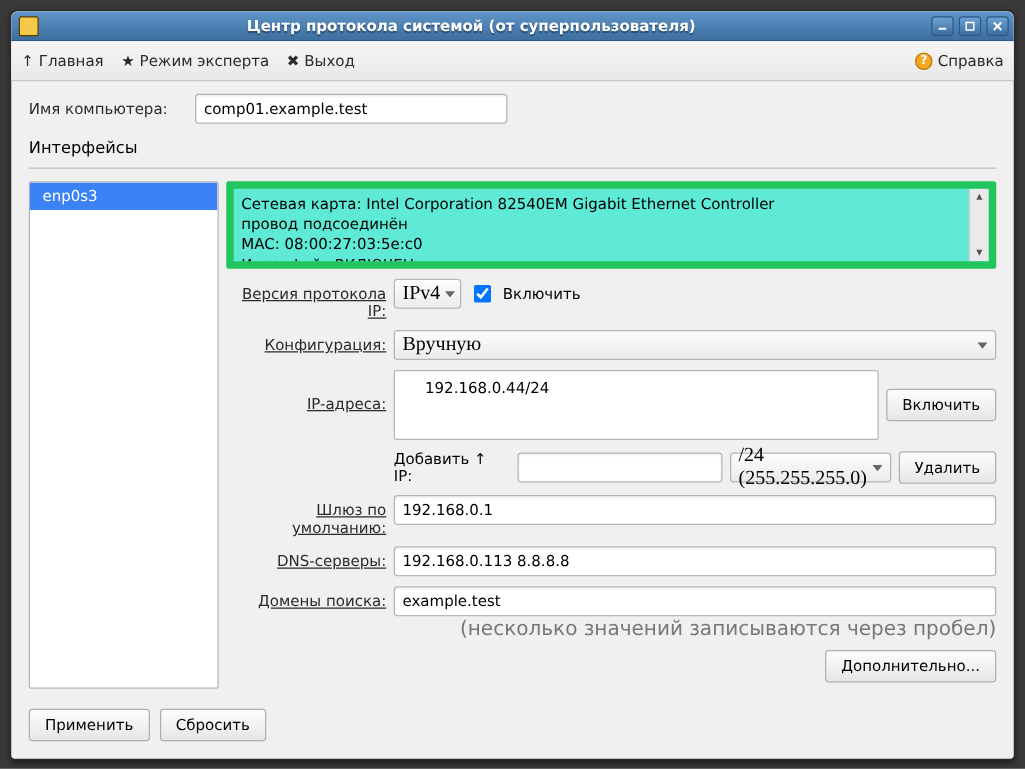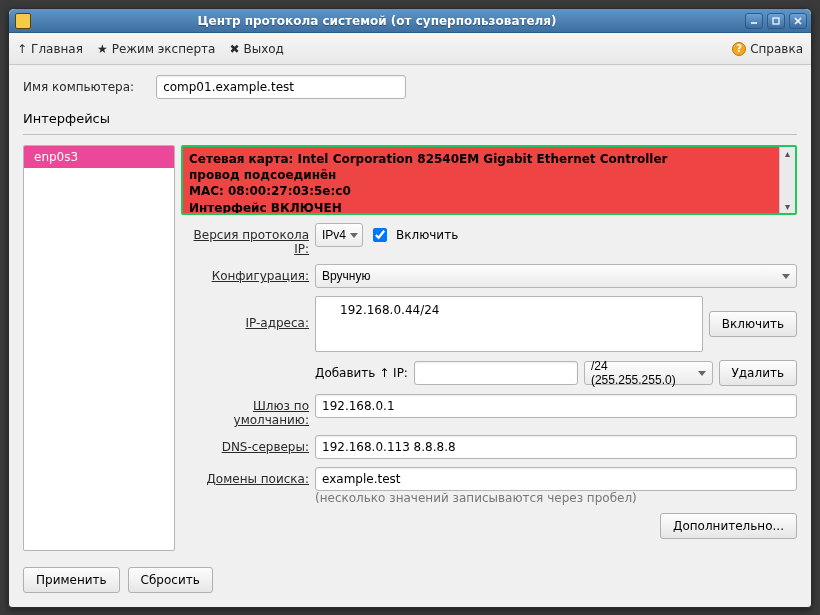--- a/index.html
+++ b/index.html
@@ -21,46 +21,46 @@
   .tb-help { display:flex; align-items:center; gap:4px; color:#d9822b; cursor:pointer; }
   .help-icon { width:14px; height:14px; border-radius:50%; background:#f5a623; border:1px solid #c07800; color:#fff; font-weight:bold; font-size:10px; display:flex; align-items:center; justify-content:center; }
 
   .content { flex:1; padding: 10px 14px 14px 14px; display:flex; flex-direction:column; gap:6px; }
 
   .row { display:flex; align-items:center; gap:22px; }
   .lbl { color:#2a2a2a; }
 
   input.txt, .txt-look { background:#fff; border:1px solid #b5b5b5; border-radius:3px; padding:3px 6px; font-size:12px; font-family:inherit; box-shadow: inset 0 1px 2px rgba(0,0,0,0.08); }
   input.txt { height:24px; }
-  select.sel, .sel-look { background:linear-gradient(to bottom,#fdfdfd,#ebebeb); border:1px solid #b5b5b5; border-radius:3px; padding:2px 6px; font-size:12px; font-family:Liberation Sans, sans-serif; height:24px; }
+  select.sel, .sel-look { background:linear-gradient(to bottom,#fdfdfd,#ebebeb); border:1px solid #b5b5b5; border-radius:3px; padding:2px 6px; font-size:16px; font-family:Liberation Serif, serif; height:24px; }
   .btn { background:linear-gradient(to bottom,#fdfdfd,#e6e6e6); border:1px solid #b0b0b0; border-radius:3px; padding:4px 12px; font-size:12px; font-family:inherit; cursor:pointer; height:26px; }
 
   .sect-title { font-weight:normal; font-size:13px; margin-top:6px; }
   hr.sep { border:none; border-top:1px solid #c0c0c0; margin:2px 0 4px 0; }
 
   .ifaces-wrap { display:flex; gap:6px; flex:1; min-height:0; }
   .iface-list { width:152px; border:1px solid #b5b5b5; background:#fff; border-radius:2px; overflow:auto; }
   .iface-item { padding:4px 10px; cursor:pointer; }
-  .iface-item.sel { background:#ec4899; color:#fff; }
+  .iface-item.sel { background:#3b82f6; color:#fff; }
 
   .iface-detail { flex:1; display:flex; flex-direction:column; gap:8px; }
 
-  .info-box { position:relative; border:2px solid #22c55e; background:#ef4444; border-radius:2px; height:70px; overflow:hidden; display:flex;font-weight:bold; }
+  .info-box { position:relative; border:6px solid #22c55e; background:#5eead4; border-radius:2px; height:70px; overflow:hidden; display:flex; }
   .info-text { flex:1; padding:4px 6px; line-height:1.35; overflow:hidden; }
   .vscroll { width:16px; background:#eaeaea; border-left:1px solid #c8c8c8; display:flex; flex-direction:column; align-items:center; justify-content:space-between; }
   .arrow { font-size:10px; color:#555; padding:1px 0; cursor:pointer; user-select:none; }
 
   .form-row { display:flex; align-items:flex-start; gap:6px; }
   .form-lbl { width:128px; text-align:right; padding-top:5px; color:#2a2a2a;text-decoration:underline; }
   .form-val { flex:1; display:flex; align-items:center; gap:6px; }
 
   .ip-list { flex:1; background:#fff; border:1px solid #b5b5b5; border-radius:2px; height:56px; padding:4px 0; overflow:auto; }
   .ip-entry { padding:2px 24px; }
 
-  .hint { color:#777; font-size:12px; margin-top:-2px; }
+  .hint { color:#777; font-size:16px; margin-top:-2px;text-align:right; }
 
   .footer { display:flex; gap:8px; margin-top:auto; padding-top:10px; }
 
   .chk { width:14px; height:14px; }
   .dropdown-arrow { display:inline-block; margin-left:4px; border-left:4px solid transparent; border-right:4px solid transparent; border-top:5px solid #666; vertical-align:middle; }
 </style>
 </head>
 <body>
 
 <div class="win">

